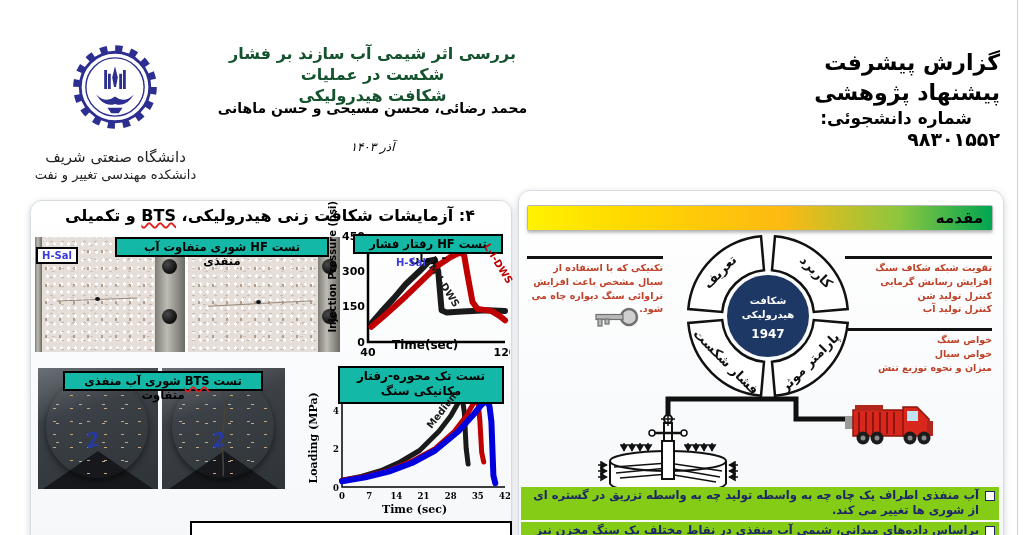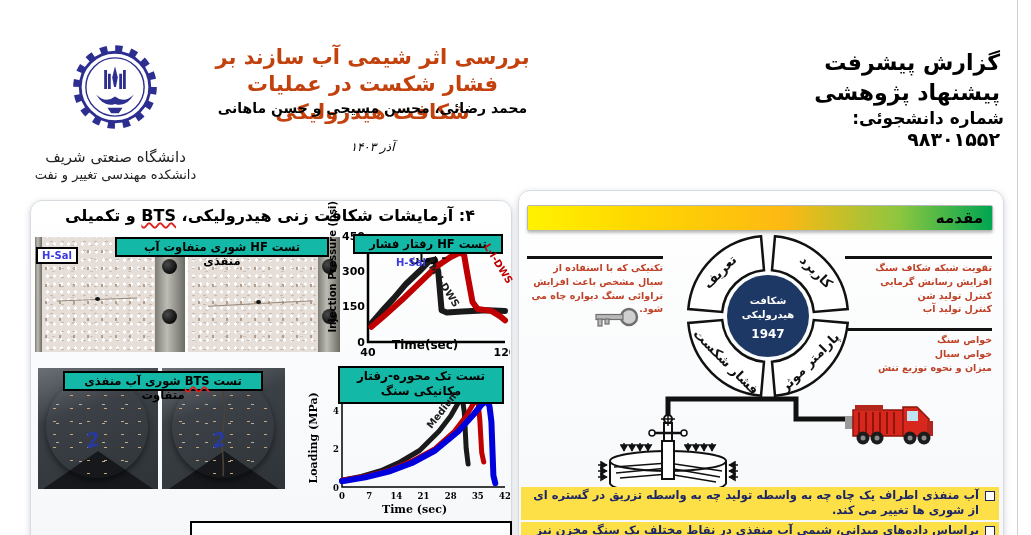--- a/index.html
+++ b/index.html
@@ -3,21 +3,21 @@
 <meta charset="utf-8">
 <style>
   html,body{margin:0;padding:0;}
   body{font-family:"DejaVu Sans",sans-serif;background:#fff;}
   #page{position:relative;width:1031px;height:535px;background:#ffffff;overflow:hidden;}
   .abs{position:absolute;}
   .rtl{direction:rtl;unicode-bidi:plaintext;}
   
   .uniname{font-size:15px;color:#222;text-align:center;}
   .deptname{font-size:13px;color:#222;text-align:center;}
-  .maintitle{font-size:21px;font-weight:bold;color:#c2410c;text-align:center;line-height:1.3;}
+  .maintitle{font-size:16px;font-weight:bold;color:#14532d;text-align:center;line-height:1.3;}
   .authors{font-size:14px;font-weight:bold;color:#000;text-align:center;}
   .date{font-size:12px;color:#000;text-align:center;font-style:italic;}
   .reportttl{font-size:22px;font-weight:bold;color:#000;text-align:right;line-height:1.35;}
   .snlabel{font-size:17px;font-weight:bold;color:#000;text-align:right;}
   .snnum{font-size:19px;font-weight:bold;color:#000;text-align:right;letter-spacing:1px;}
   .edge-line{width:1px;height:535px;background:#cfcfcf;}
   
   .panel{background:linear-gradient(180deg,#ffffff 0%,#f5f7f9 100%);border:1px solid #d7dce1;
          border-radius:12px;box-shadow:0 2px 6px rgba(60,80,100,.25);}
   
@@ -56,21 +56,21 @@
             border:1px solid #b7b7b7;border-radius:2px;display:flex;align-items:center;justify-content:flex-end;
             padding:0 9px;box-sizing:border-box;box-shadow:0 2px 3px rgba(0,0,0,.25);}
   .introbar span{font-size:15px;font-weight:bold;color:#000;}
   .redtxt{color:#bf4228;font-size:9.5px;font-weight:bold;text-align:right;line-height:1.45;}
   .overline{border-top:3px solid #111;padding-top:2px;}
   .redlist{list-style:none;margin:0;padding:0;}
   .redlist li{margin:0;}
   .cycletext{font-size:13px;font-weight:bold;fill:#111;}
   .cyclecenter{fill:#fff;font-weight:bold;}
   .bullets{display:flex;flex-direction:column;gap:2px;direction:rtl;}
-  .bullet{background:#fde047;color:#1c2566;font-size:11.5px;font-weight:bold;line-height:1.3;
+  .bullet{background:#84cc16;color:#1c2566;font-size:11.5px;font-weight:bold;line-height:1.3;
           padding:1px 4px 2px 4px;display:flex;gap:6px;align-items:flex-start;}
   .cbx{flex:0 0 auto;width:8px;height:8px;border:1.6px solid #1c2566;background:#fff;margin-top:3px;}
 </style>
 </head>
 <body>
 
 <div id="page">
 
   <div class="abs" style="left:68px;top:40px;width:94px;height:94px;">
     <svg width="94" height="94" viewBox="-50 -50 100 100">
@@ -90,21 +90,21 @@
     <span>بررسی اثر شیمی آب سازند بر فشار شکست در عملیات</span><br>
     <span>شکافت هیدرولیکی</span>
   </div>
   <div class="abs authors rtl" style="left:210px;top:100px;width:325px;">محمد رضائی، محسن مسیحی و حسن ماهانی</div>
   <div class="abs date rtl" style="left:210px;top:140px;width:325px;">آذر ۱۴۰۳</div>
 
   <div class="abs reportttl rtl" style="left:810px;top:48px;width:190px;">
     <span>گزارش پیشرفت</span><br>
     <span>پیشنهاد پژوهشی</span>
   </div>
-  <div class="abs snlabel rtl" style="left:814px;top:108px;width:190px;">شماره دانشجوئی:</div>
+  <div class="abs snlabel rtl" style="left:782px;top:108px;width:190px;">شماره دانشجوئی:</div>
   <div class="abs snnum rtl" style="left:810px;top:128px;width:190px;">۹۸۳۰۱۵۵۲</div>
 
   <div class="abs edge-line" style="left:1017px;top:0;"></div>
 
   <div class="abs panel" style="left:30px;top:200px;width:480px;height:352px;"></div>
 
   <div class="abs sec4title rtl" style="left:45px;top:206px;width:450px;">
     <span>۴: آزمایشات شکافت زنی هیدرولیکی، </span><span class="wavy">BTS</span><span> و تکمیلی</span>
   </div>
 

